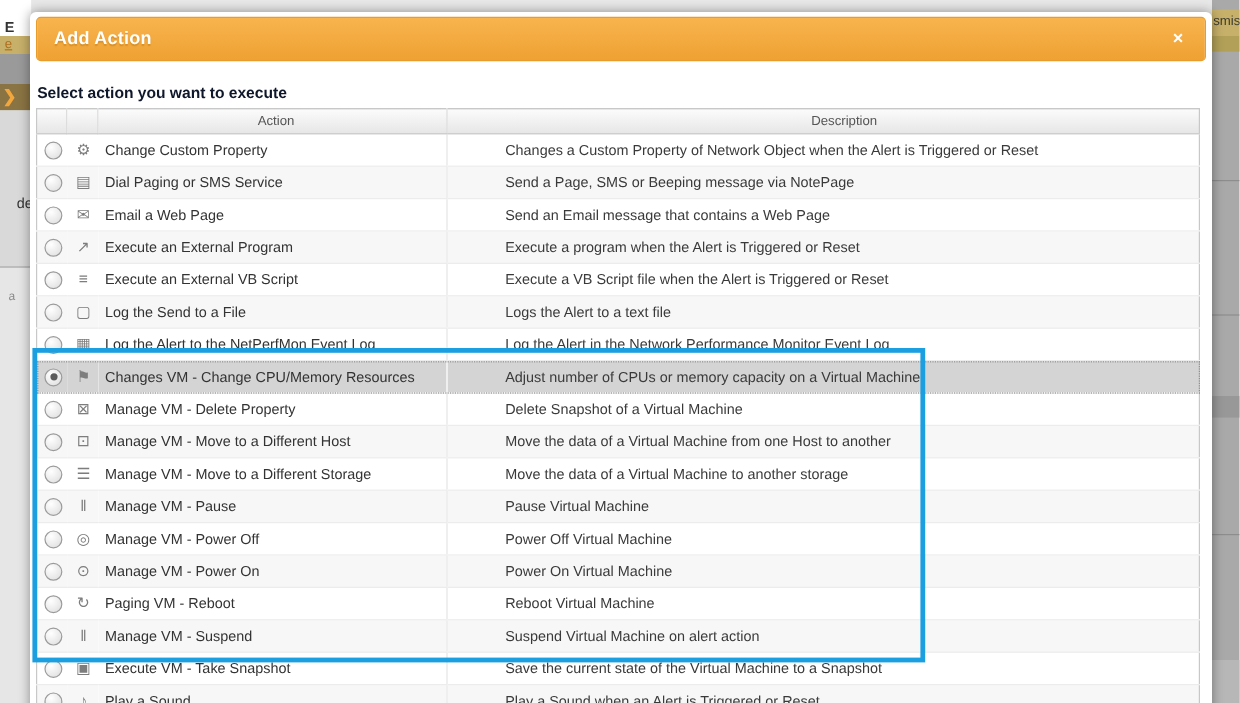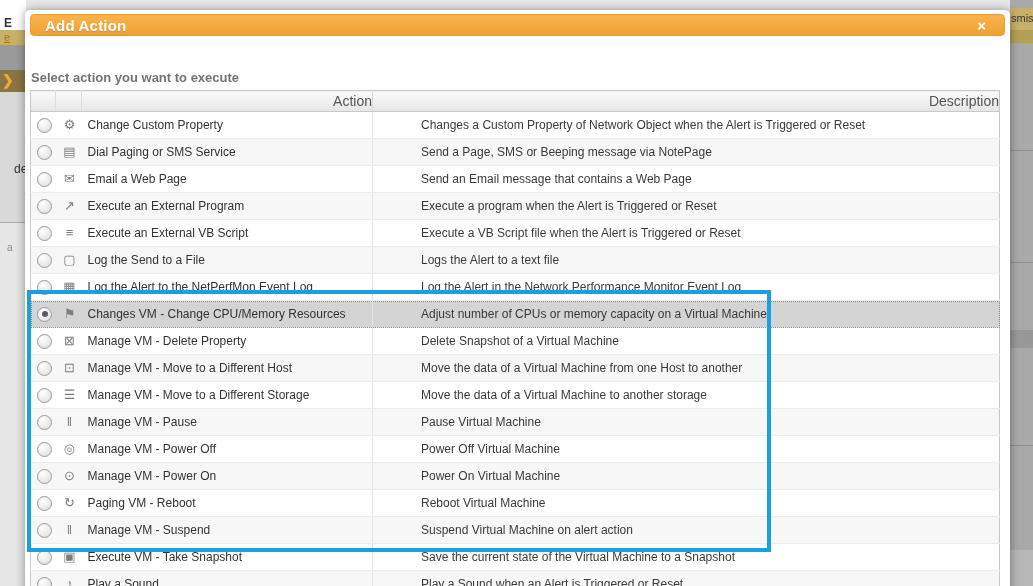--- a/index.html
+++ b/index.html
@@ -29,42 +29,42 @@
   .bg-right .band1{position:absolute;top:330px;left:0;right:0;height:18px;background:#989898;}
   .bg-right .line3{position:absolute;top:445px;left:0;right:0;height:1px;background:#8d8d8d;}
   .bg-right .band2{position:absolute;top:550px;left:0;right:0;bottom:0;background:#b7b7b7;}
   
   .modal{
     position:absolute;left:25px;top:10px;width:985px;height:600px;
     background:#fff;border-radius:5px;
     box-shadow:0 0 10px rgba(0,0,0,.4);
   }
   .modal-header{
-    position:absolute;left:5px;right:5px;top:4px;height:22px;
+    position:absolute;left:5px;right:5px;top:4px;height:37px;
     background:linear-gradient(to bottom,var(--hdr-top,#f8b44e),var(--hdr-bot,#efa132));
     border:1px solid #e89c2c;border-radius:4px;
     display:flex;align-items:center;box-sizing:border-box;padding:0 14px;
   }
   .modal-title{color:#fff;font-size:15px;font-weight:bold;letter-spacing:.2px;
     text-shadow:0 1px 1px rgba(160,100,0,.35);flex:1;}
   .close-btn{color:#fff;font-size:15px;font-weight:bold;cursor:pointer;line-height:1;padding:2px 4px;}
   .subtitle{
-    position:absolute;left:6px;top:60px;font-size:13px;font-weight:bold;color:#737373;
+    position:absolute;left:6px;top:60px;font-size:13px;font-weight:bold;color:#0f172a;
   }
   
   .tbl-wrap{position:absolute;left:5px;top:80px;width:970px;bottom:0;overflow:hidden;}
   table.actions{border-collapse:collapse;table-layout:fixed;width:970px;
     border:1px solid #c8c8c8;font-size:12px;color:#333;}
   table.actions col.c-radio{width:25px;}
   table.actions col.c-icon{width:26px;}
   table.actions col.c-action{width:291px;}
   thead th{
     height:20px;background:linear-gradient(to bottom,#fbfbfb,#e6e6e6);
     border-bottom:1px solid #c8c8c8;border-right:1px solid #ddd;
-    font-weight:normal;color:#555;font-size:14px;text-align:right;padding:0 0 0 6px;
+    font-weight:normal;color:#555;font-size:11px;text-align:center;padding:0 0 0 6px;
   }
   thead th:last-child{border-right:none;padding-left:35px;}
   tbody td{height:26px;padding:0 0 0 6px;border-bottom:1px solid #ececec;overflow:hidden;white-space:nowrap;}
   tbody tr.alt{background:#f7f7f7;}
   tbody tr.selected{background:#d4d4d4;outline:1px dotted #8f8f8f;outline-offset:-1px;}
   tbody td.cell-desc{border-left:1px solid #e4e4e4;color:#3a3a3a;padding-left:48px;}
   .radio{display:inline-block;width:13px;height:13px;border:1px solid #9b9b9b;border-radius:50%;
     background:radial-gradient(circle at 35% 30%,#ffffff,#dcdcdc);vertical-align:middle;position:relative;}
   .radio.checked::after{content:"";position:absolute;left:3.5px;top:3.5px;width:6px;height:6px;
     border-radius:50%;background:#5c5c5c;}

